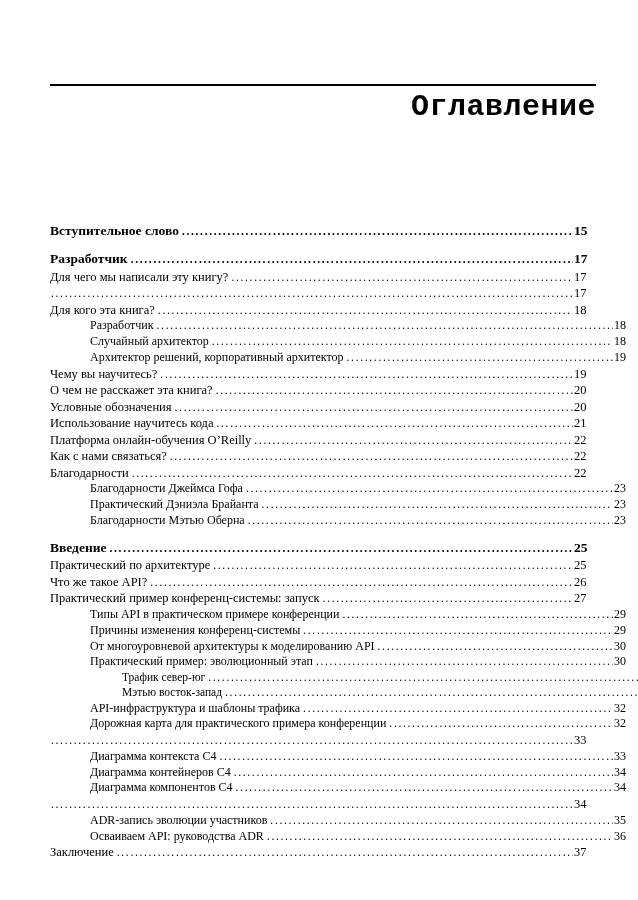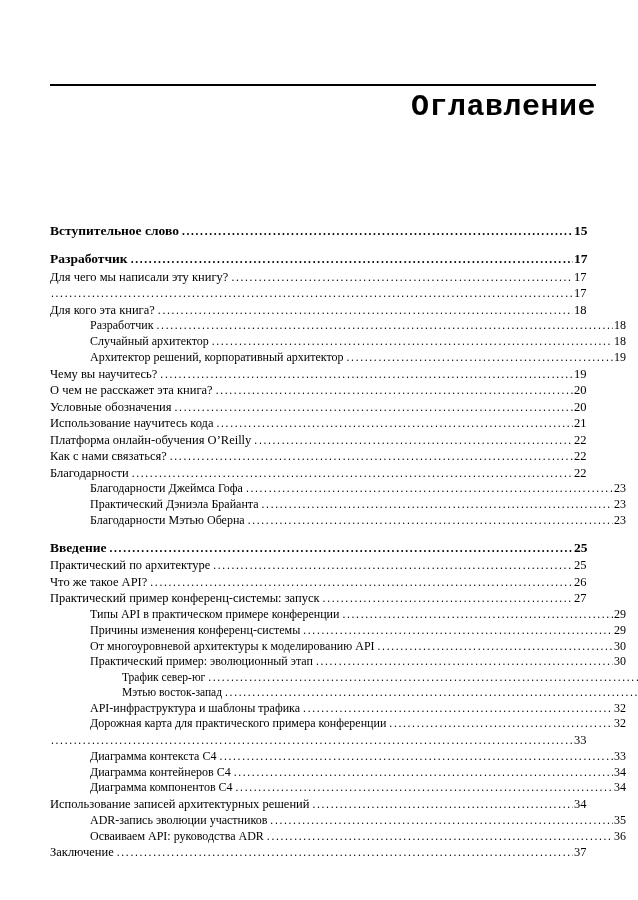--- a/index.html
+++ b/index.html
@@ -263,21 +263,20 @@
         <span class="label">Диаграмма контейнеров C4</span>
         <span class="dots"></span>
         <span class="page-num">34</span>
       </div>
       <div class="entry lvl-2">
         <span class="label">Диаграмма компонентов C4</span>
         <span class="dots"></span>
         <span class="page-num">34</span>
       </div>
       <div class="entry lvl-1">
-        <span class="label">Использование записей архитектурных решений</span>
         <span class="dots"></span>
         <span class="page-num">34</span>
       </div>
       <div class="entry lvl-2">
         <span class="label">ADR-запись эволюции участников</span>
         <span class="dots"></span>
         <span class="page-num">35</span>
       </div>
       <div class="entry lvl-2">
         <span class="label">Осваиваем API: руководства ADR</span>

